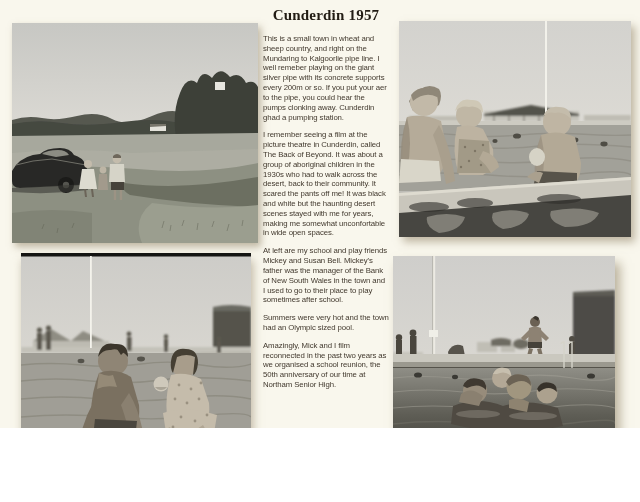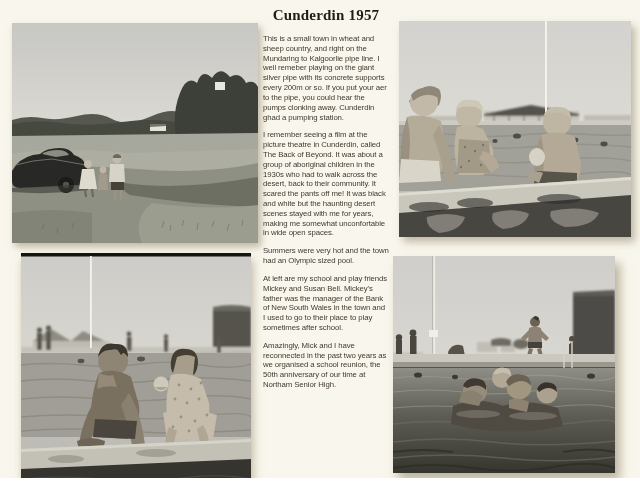--- a/index.html
+++ b/index.html
@@ -1,18 +1,18 @@
 <!DOCTYPE html>
 <html><head>
 <meta charset="utf-8">
 <style>
   html,body{margin:0;padding:0;}
   .page{
     position:relative;
-    width:640px;height:478px;
+    width:640px;height:428px;
     background:#f9f7ed;
     font-family:"Liberation Sans",sans-serif;
     overflow:hidden;
   }
   .story{
     position:absolute;left:263px;top:7px;width:126px;
     color:#42392e;
   }
   .story h1{
     font-family:"Liberation Serif",serif;
@@ -180,23 +180,23 @@
         <ellipse cx="76" cy="182" rx="18" ry="5"></ellipse>
         <ellipse cx="160" cy="178" rx="22" ry="5"></ellipse>
       </g>
     </svg>
   </figure>
 
   <section class="story" style="color: rgb(66, 57, 46);">
     <h1 style="color: rgb(34, 28, 20);">Cunderdin 1957</h1>
     <p>This is a small town in wheat and sheep country, and right on the Mundaring to Kalgoorlie pipe line. I well remeber playing on the giant silver pipe with its concrete supports every 200m or so. If you put your aer to the pipe, you could hear the pumps clonking away. Cunderdin ghad a pumping station.</p>
     <p>I remember seeing a film at the picture theatre in Cunderdin, called The Back of Beyond. It was about a group of aboriginal children in the 1930s who had to walk across the desert, back to their community. It scared the pants off me! It was black and white but the haunting desert scenes stayed with me for years, making me somewhat unconfortable in wide open spaces.</p>
+    <p>At left are my school and play friends Mickey and Susan Bell. Mickey's father was the manager of the Bank of New South Wales in the town and I used to go to their place to play sometimes after school.</p>
     <p>Summers were very hot and the town had an Olympic sized pool.</p>
-    <p>At left are my school and play friends Mickey and Susan Bell. Mickey's father was the manager of the Bank of New South Wales in the town and I used to go to their place to play sometimes after school.</p>
-    <p>Amazingly, Mick and I have reconnected in the past two years as we organised a school reunion, the 50th anniversary of our time at Northam Senior High.</p>
+    <p>Amazingly, Mick and I film reconnected in the past two years as we organised a school reunion, the 50th anniversary of our time at Northam Senior High.</p>
   </section>
 
   <figure class="photo" id="photo-two-kids" style="margin:0" aria-label="Black and white photo of a boy and girl sitting on the pool edge">
     <svg viewBox="0 0 230 237" preserveAspectRatio="none">
       <defs>
         <linearGradient id="p3sky" x1="0" y1="0" x2="0" y2="1">
           <stop offset="0" stop-color="#cdccc8"></stop>
             <stop offset="1" stop-color="#d8d6d0"></stop>
         </linearGradient>
         <filter id="p3blur">

